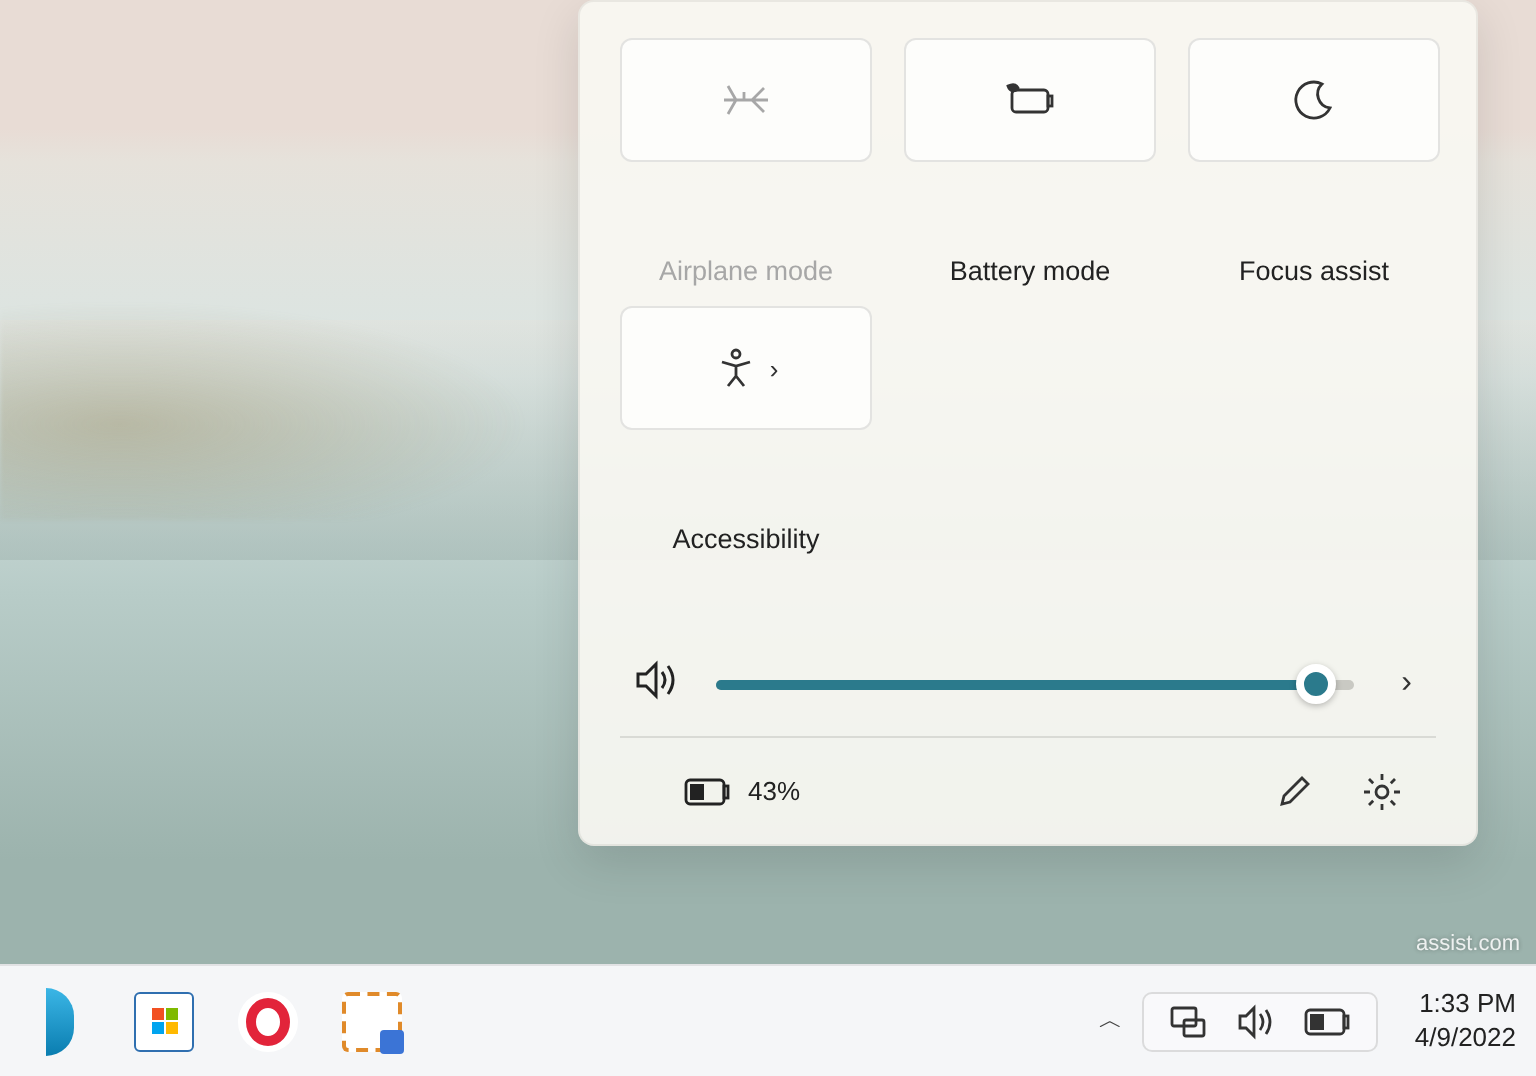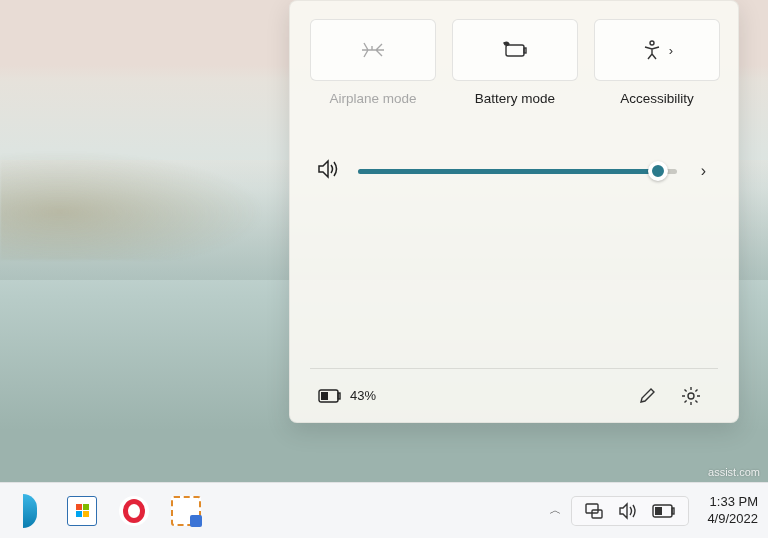--- a/index.html
+++ b/index.html
@@ -50,21 +50,21 @@
     width: 126px; height: 62px;
     background: #fdfdfb;
     border: 1px solid rgba(0,0,0,0.10);
     border-radius: 6px;
     display:flex; align-items:center; justify-content:center;
     gap:6px;
     cursor:pointer;
   }
   .tile svg { stroke:#333; stroke-width:1.4; fill:none; }
   .tile.disabled svg { stroke:#a7a7a7; }
-  .tile-label { font-size:13.5px; color:#222; }
+  .tile-label { font-size:13.5px; color:#222;margin-top:37px; }
   .tile-label.disabled { color:#a7a7a7; }
   .chev { font-size:13px; color:#333; }
 
   .vol-row {
     margin-top: 50px;
     display:flex; align-items:center; gap:18px;
     padding: 0 6px;
   }
   .vol-icon svg { stroke:#222; stroke-width:1.5; fill:none; }
   .slider-track {
@@ -81,21 +81,21 @@
   .vol-expand { cursor:pointer; color:#333; font-size:16px; padding:6px; }
 
   .footer {
     margin-top:auto;
     border-top:1px solid rgba(0,0,0,0.10);
     height:54px;
     display:flex; align-items:center;
     padding:0 8px;
     gap:6px;
   }
-  .batt-ind { display:flex; align-items:center; gap:8px; font-size:13px; color:#222;}
+  .batt-ind { display:flex; align-items:center; gap:8px; font-size:13px; color:#222;margin-left:24px;}
   .footer-spacer{flex:1;}
   .icon-btn {
     width:38px; height:38px; display:flex; align-items:center; justify-content:center;
     border-radius:5px; cursor:pointer;
   }
   .icon-btn svg{stroke:#333;stroke-width:1.4;fill:none;}
 
   
   .taskbar {
     position:absolute; left:0; right:0; bottom:0; height:56px;
@@ -148,20 +148,28 @@
         <svg width="30" height="20" viewBox="0 0 30 20">
             <rect x="6" y="5" width="18" height="11" rx="2"></rect>
             <rect x="24" y="8" width="2" height="5"></rect>
             <path d="M4 3 C 6 2, 8 2, 9 4 C 8 6, 5 6, 4 3 Z" fill="#333"></path>
           </svg>
       </div>
       <span class="tile-label">Battery mode</span>
     </div>
 
 
+    <div class="tile-wrap">
+      <div class="tile">
+        <svg width="22" height="22" viewBox="0 0 22 22">
+            <path d="M15 3 A 9 9 0 1 0 19 15 A 7 7 0 0 1 15 3 Z"></path>
+          </svg>
+      </div>
+      <span class="tile-label">Focus assist</span>
+    </div>
 
     <div class="tile-wrap">
       <div class="tile">
         <svg width="22" height="22" viewBox="0 0 22 22">
             <circle cx="11" cy="4" r="2"></circle>
             <path d="M4 8 L11 10 L18 8 M11 10 V15 M11 15 L7 20 M11 15 L15 20"></path>
           </svg>
         <span class="chev">›</span>
       </div>
       <span class="tile-label">Accessibility</span>

